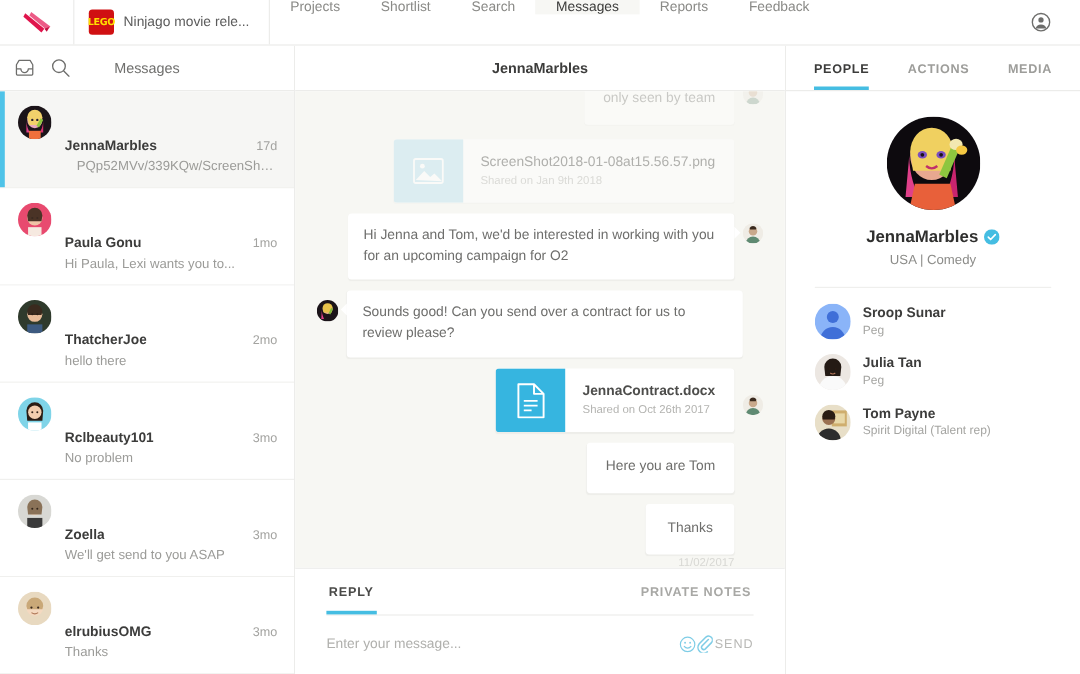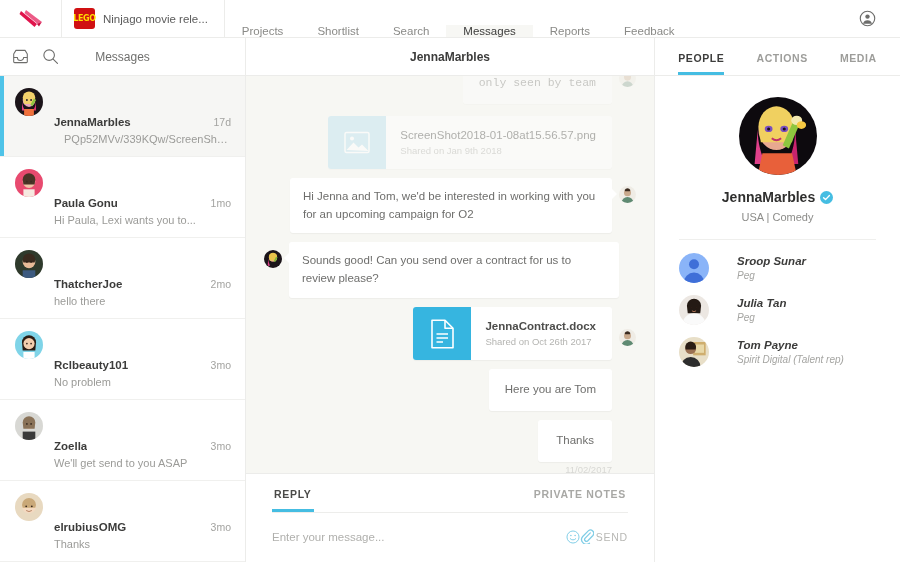--- a/index.html
+++ b/index.html
@@ -26,21 +26,21 @@
     display: flex; align-items: center; gap: 8px; padding: 0 16px 0 12px;
     border-right: 1px solid #ececea;
   }
   .lego-logo {
     width: 21px; height: 21px; border-radius: 3px; background: #d01012;
     display: flex; align-items: center; justify-content: center;
     font-size: 8px; font-weight: bold; color: #ffde00; letter-spacing: -.3px;
     font-family: "DejaVu Sans", sans-serif;
   }
   .proj-name { font-size: 11.5px; color: #5b5b5b; white-space: nowrap; }
-  .navitems { display: flex; align-items: flex-end; }
+  .navitems { display: flex; align-items: flex-start; }
   .navitem {
     display: flex; align-items: center; padding: 0 17px;
     font-size: 11.5px; color: #8a8a87; white-space: nowrap; cursor: pointer;
   }
   .navitem.active { color: #3c3c3b; background: #f7f7f4; }
   .nav-spacer { flex: 1; }
   .acct-cell { display: flex; align-items: center; padding-right: 24px; cursor: pointer; }
 
   
   .body { flex: 1; display: flex; min-height: 0; background: #fff; }
@@ -158,21 +158,21 @@
           display: flex; align-items: center; cursor: pointer; padding-top: 2px; }
   .rtab.active { color: #3c3c3b; box-shadow: inset 0 -3px 0 0 #45bde2; }
   .profile { padding: 21px 0 16px; text-align: center; }
   .p-av { width: 78px; height: 78px; border-radius: 50%; overflow: hidden;
           margin: 0 auto; }
   .p-av svg { display: block; width: 100%; height: 100%; }
   .p-name { margin-top: 14px; font-size: 14px; font-weight: bold; color: #2f2f2e;
             display: flex; align-items: center; justify-content: center; gap: 5px; }
   .p-sub { margin-top: 6px; font-size: 11px; color: #8c8c89; }
   .people { border-top: 1px solid #efefed; margin: 0 24px; padding-top: 13px; }
-  .person { display: flex; align-items: center; gap: 28px; margin-bottom: 12px; font-style: italic; }
+  .person { display: flex; align-items: center; gap: 10px; margin-bottom: 12px; }
   .pr-av { width: 30px; height: 30px; min-width: 30px; border-radius: 50%;
            overflow: hidden; }
   .pr-av svg { display: block; width: 100%; height: 100%; }
   .pr-name { font-size: 11.5px; font-weight: bold; color: #3c3c3b; }
   .pr-role { font-size: 10px; color: #a5a5a2; margin-top: 3px; }
 </style>
 </head>
 <body>
 
 <div class="app">
@@ -376,21 +376,21 @@
       </div>
     </div>
 
     <div class="center">
       <div class="c-head">
         <div class="c-head-title">JennaMarbles</div>
       </div>
 
       <div class="thread">
 
-        <div class="msgrow out" style="margin-top:-14px;margin-bottom:12px;font-family:Liberation Mono, monospace;">
+        <div class="msgrow out" style="margin-top:-14px;margin-bottom:12px;">
           <div class="bub faded" style="padding:12px 16px;">only seen by team</div>
           <div class="t-av" style="opacity:.3;">
             <svg viewBox="0 0 24 24">
               <rect width="24" height="24" fill="#e8e4dc"></rect>
               <circle cx="12" cy="10" r="5" fill="#c9a98c"></circle>
               <path d="M4 24a8 8 0 0 1 16 0z" fill="#6f8f7a"></path>
             </svg>
           </div>
         </div>
 

